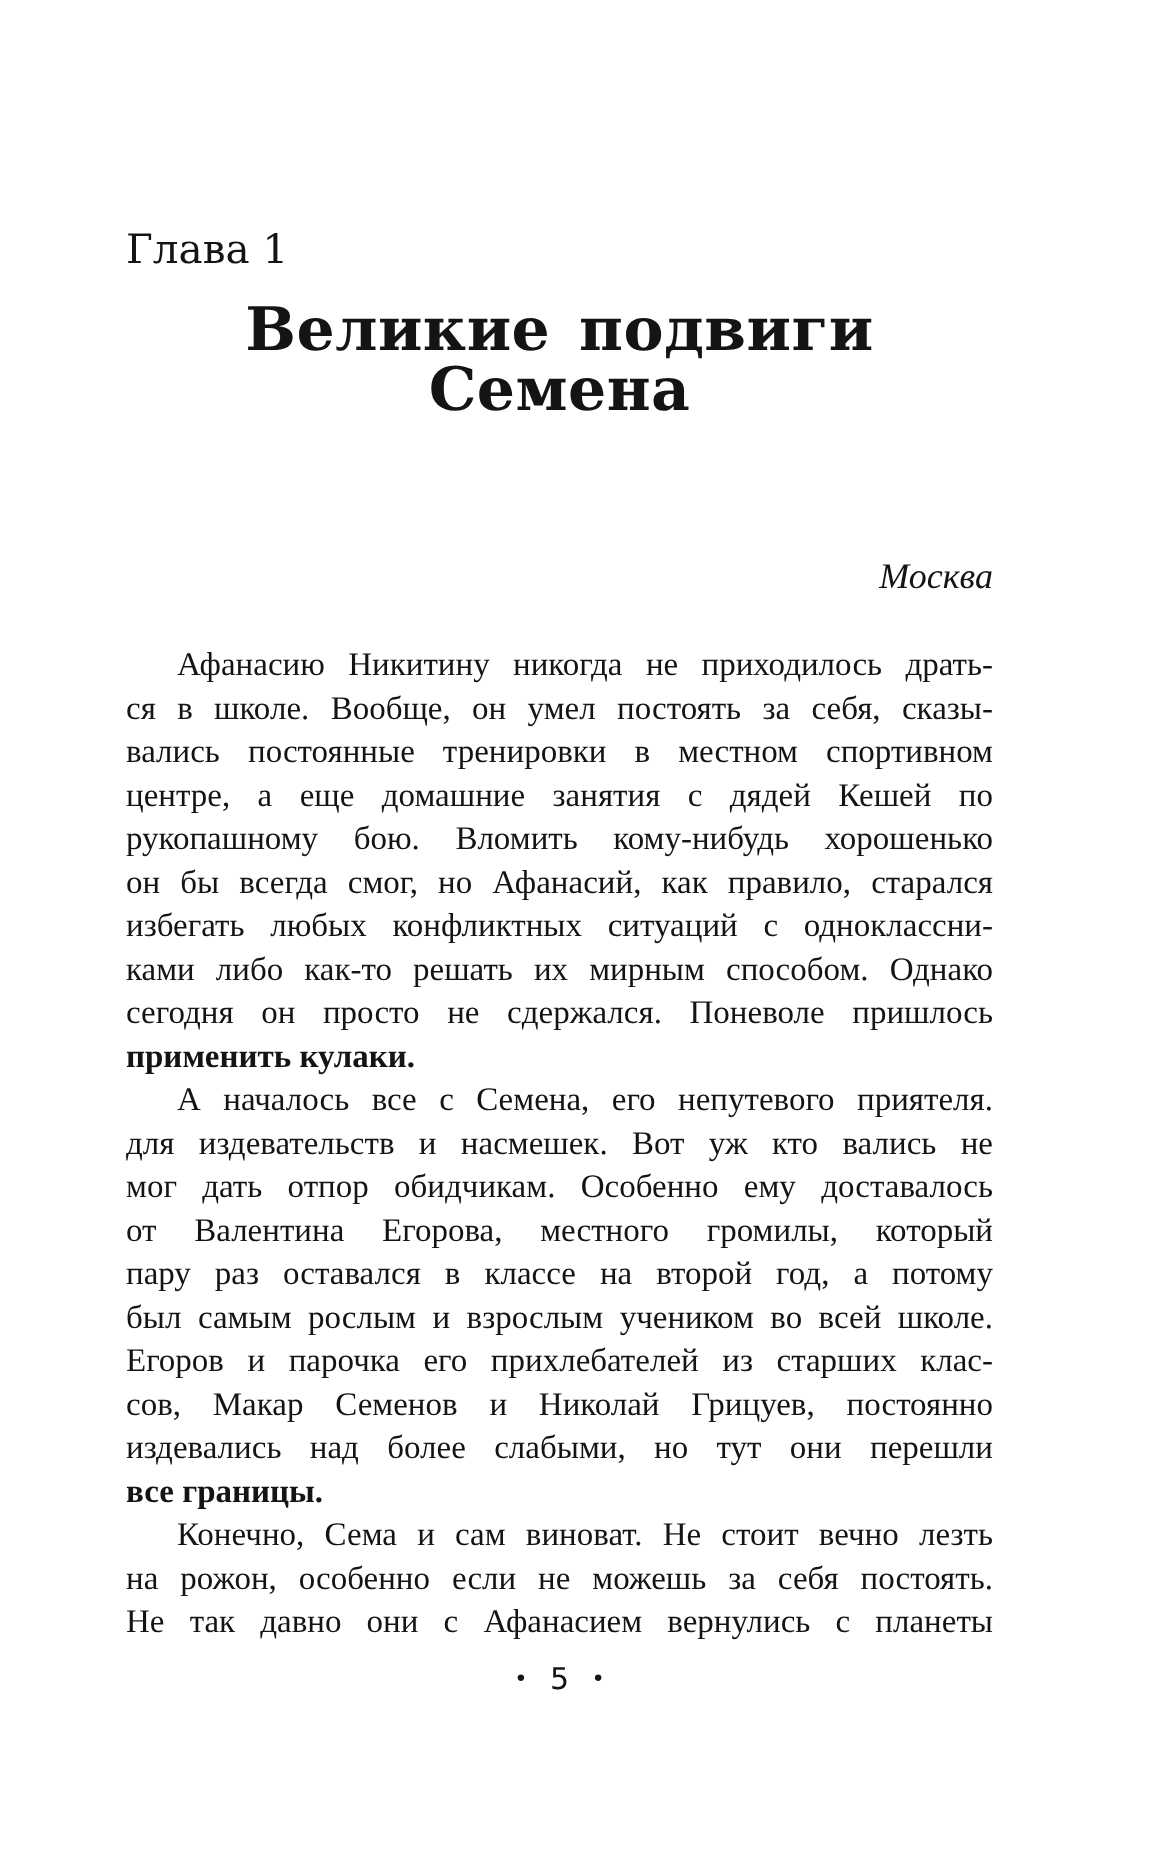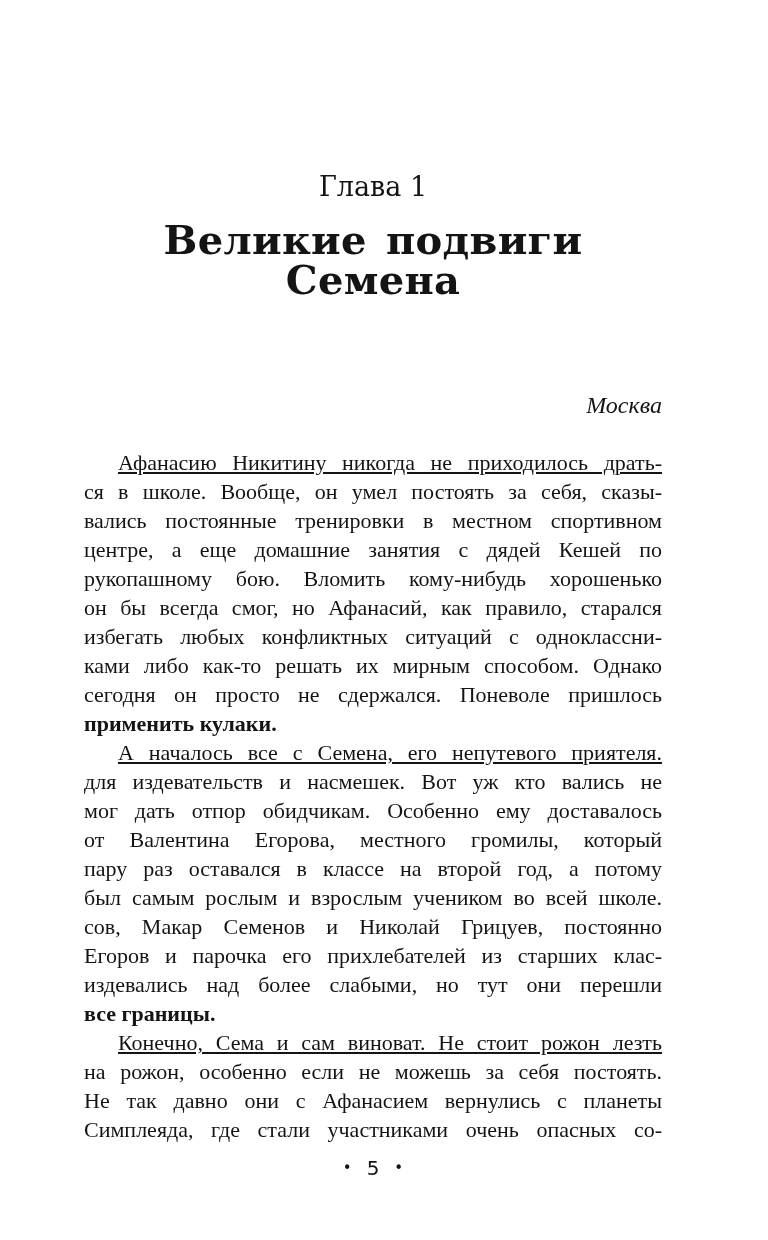--- a/index.html
+++ b/index.html
@@ -14,23 +14,21 @@
   }
   .column {
     margin-left: 84px;
     width: 578px;
     padding-top: 150px;
   }
   .chapter-label {
     font-family: "DejaVu Serif", serif;
     font-size: 27px;
     line-height: 34px;
-    text-align: center;
     font-weight: 400;
-    margin-top: 20px;
   }
   .chapter-title {
     margin-top: 16px;
     font-family: "DejaVu Serif", serif;
     font-size: 40px;
     line-height: 40px;
     font-weight: 700;
     text-align: center;
     word-spacing: 5px;
     letter-spacing: 0.3px;
@@ -47,21 +45,21 @@
     margin-top: 28px;
     font-family: "Liberation Serif", serif;
     font-size: 22px;
     line-height: 29px;
   }
   .line {
     text-align: justify;
     text-align-last: justify;
     white-space: normal;
   }
-  .line.first { text-indent: 34px; text-decoration: underline; }
+  .line.first { text-indent: 34px; }
   .line.last { text-align-last: left; font-weight: bold; }
   .page-footer {
     margin-top: 12px;
     display: flex;
     justify-content: center;
     align-items: center;
     gap: 15px;
     font-family: "DejaVu Sans", sans-serif;
     font-size: 20px;
     line-height: 24px;
@@ -92,30 +90,29 @@
         <div class="line">сегодня он просто не сдержался. Поневоле пришлось</div>
         <div class="line last">применить кулаки.</div>
       </div>
       <div>
         <div class="line first">А началось все с Семена, его непутевого приятеля.</div>
         <div class="line">для издевательств и насмешек. Вот уж кто вались не</div>
         <div class="line">мог дать отпор обидчикам. Особенно ему доставалось</div>
         <div class="line">от Валентина Егорова, местного громилы, который</div>
         <div class="line">пару раз оставался в классе на второй год, а потому</div>
         <div class="line">был самым рослым и взрослым учеником во всей школе.</div>
+        <div class="line">Егоров и парочка его прихлебателей из старших клас-</div>
         <div class="line">сов, Макар Семенов и Николай Грицуев, постоянно</div>
-        <div class="line">Егоров и парочка его прихлебателей из старших клас-</div>
         <div class="line">издевались над более слабыми, но тут они перешли</div>
         <div class="line last">все границы.</div>
       </div>
       <div>
-        <div class="line first">Конечно, Сема и сам виноват. Не стоит рожон лезть</div>
+        <div class="line first">Конечно, Сема и сам виноват. Не стоит вечно лезть</div>
         <div class="line">на рожон, особенно если не можешь за себя постоять.</div>
         <div class="line">Не так давно они с Афанасием вернулись с планеты</div>
-        <div class="line">Симплеяда, где стали участниками очень опасных со-</div>
       </div>
     </div>
 
     <div class="page-footer">
       <span class="bullet">•</span>
       <span>5</span>
       <span class="bullet">•</span>
     </div>
 
   </div>

